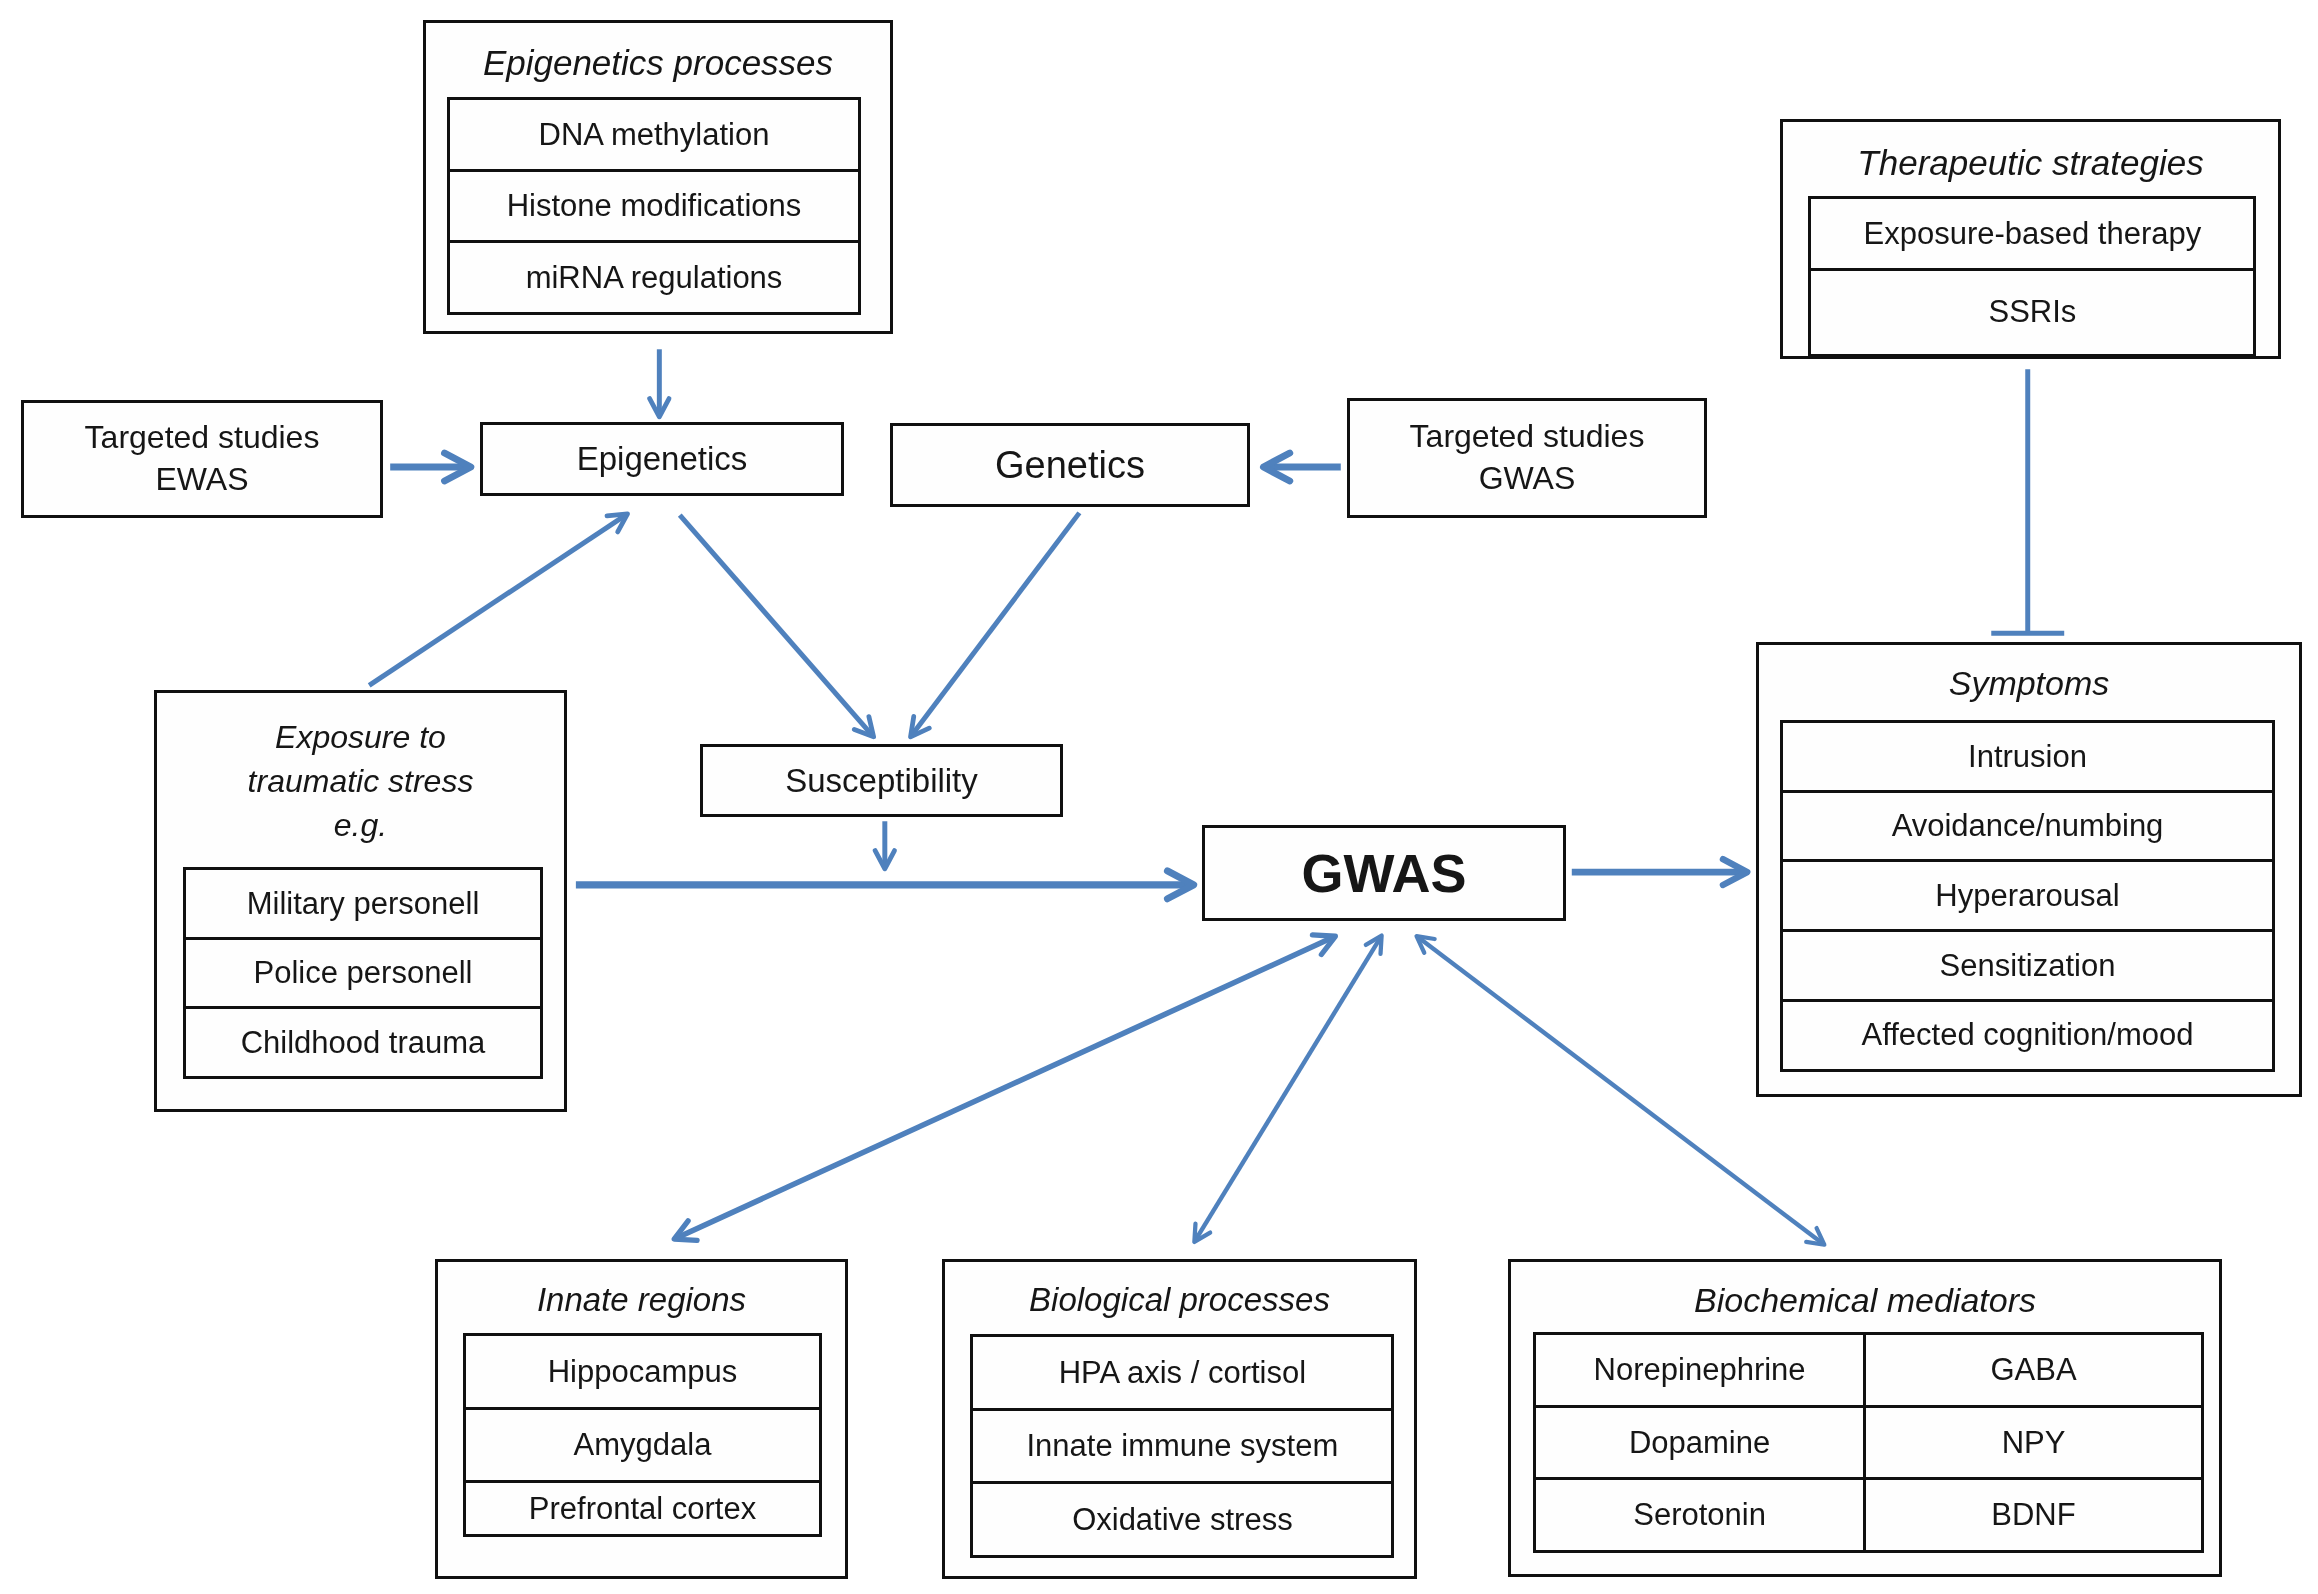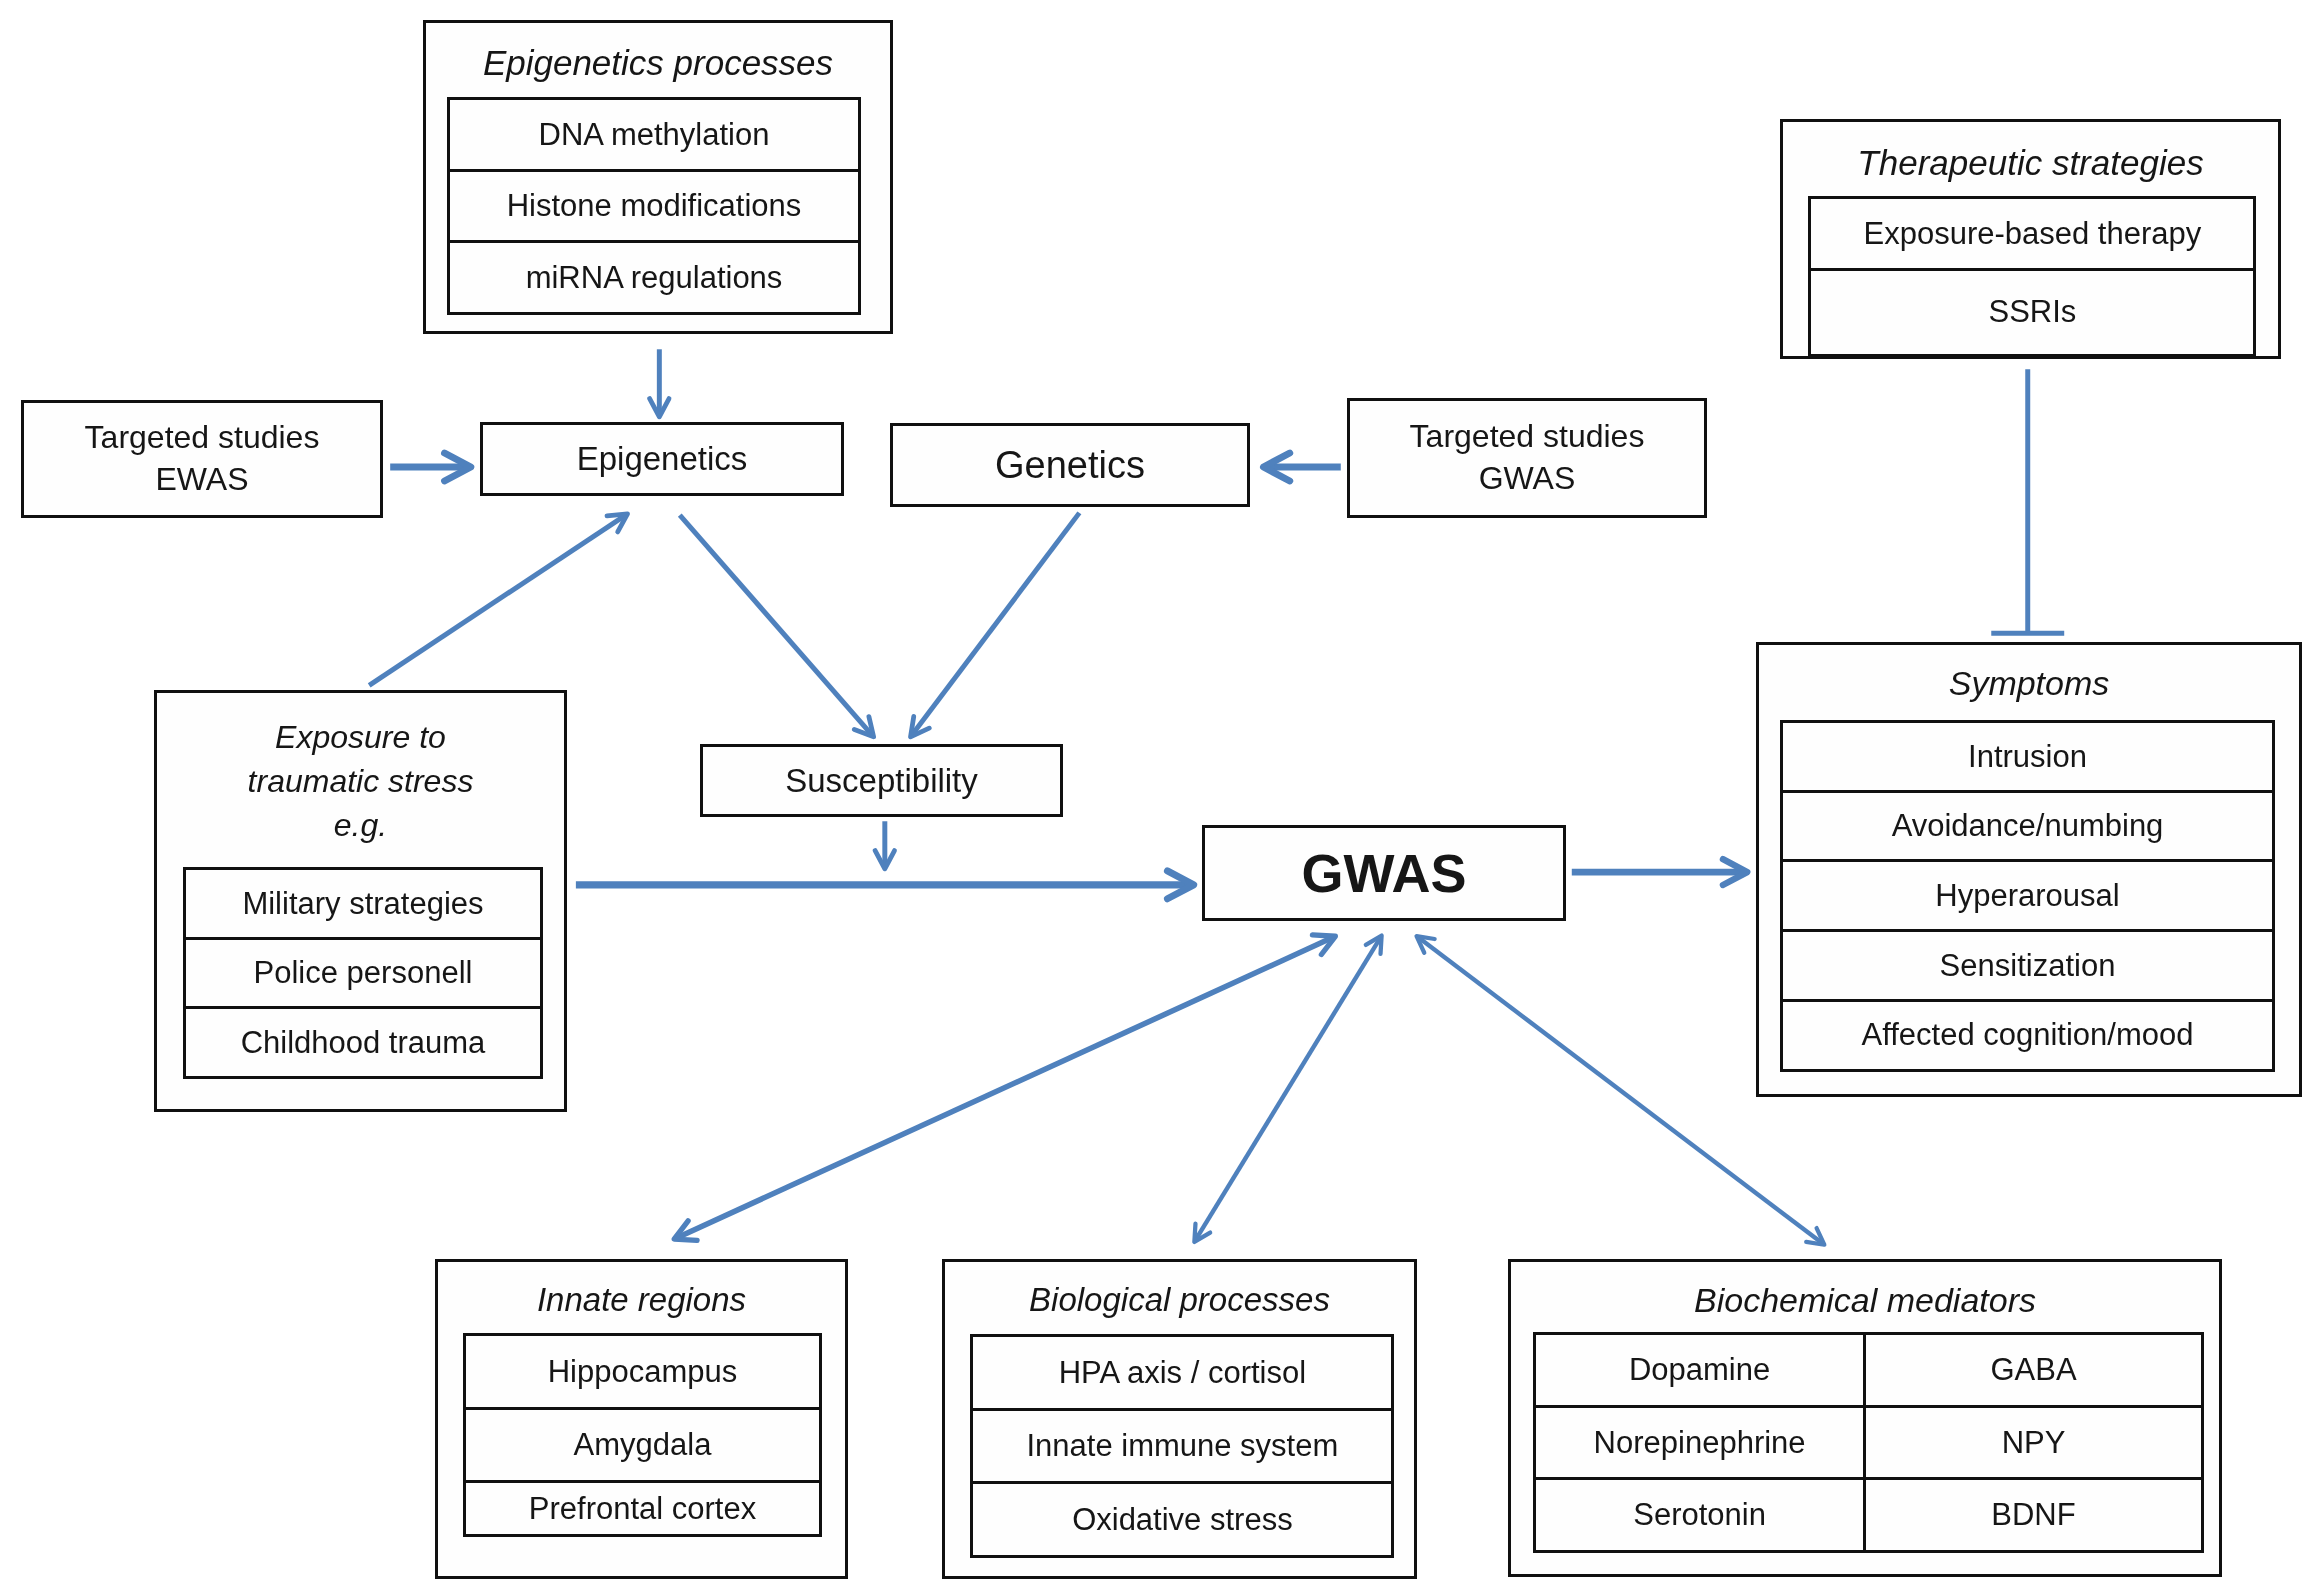--- a/index.html
+++ b/index.html
@@ -89,21 +89,21 @@
   </div>
 
   <div class="node" style="left:154px;top:690px;width:413px;height:422px;">
     <div class="box-title" style="margin-top:22px;font-size:32px;line-height:1.38;">
       <div>Exposure to</div>
       <div>traumatic stress</div>
       <div>e.g.</div>
     </div>
     <div class="stack" style="left:26px;top:174px;width:360px;">
       <div class="stack-row" style="height:73px;">
-        <span class="rowtext">Military strategies</span>
+        <span class="rowtext">Military personell</span>
         </div>
       <div class="stack-row" style="height:73px;">
         <span class="rowtext">Police personell</span>
         </div>
       <div class="stack-row" style="height:73px;">
         <span class="rowtext">Childhood trauma</span>
         </div>
     </div>
   </div>
 
@@ -163,24 +163,24 @@
       <div class="stack-row" style="height:77px;">
         <span class="rowtext">Oxidative stress</span>
         </div>
     </div>
   </div>
 
   <div class="node" style="left:1508px;top:1259px;width:714px;height:318px;">
     <div class="box-title" style="margin-top:19px;font-size:34px;">Biochemical mediators</div>
     <div class="stack" style="left:21.6px;top:70px;width:334px;">
       <div class="stack-row" style="height:76px;">
-        <span class="rowtext">Dopamine</span>
+        <span class="rowtext">Norepinephrine</span>
         </div>
       <div class="stack-row" style="height:76px;">
-        <span class="rowtext">Norepinephrine</span>
+        <span class="rowtext">Dopamine</span>
         </div>
       <div class="stack-row" style="height:76px;">
         <span class="rowtext">Serotonin</span>
         </div>
     </div>
     <div class="stack" style="left:352px;top:70px;width:341px;">
       <div class="stack-row" style="height:76px;">
         <span class="rowtext">GABA</span>
         </div>
       <div class="stack-row" style="height:76px;">

